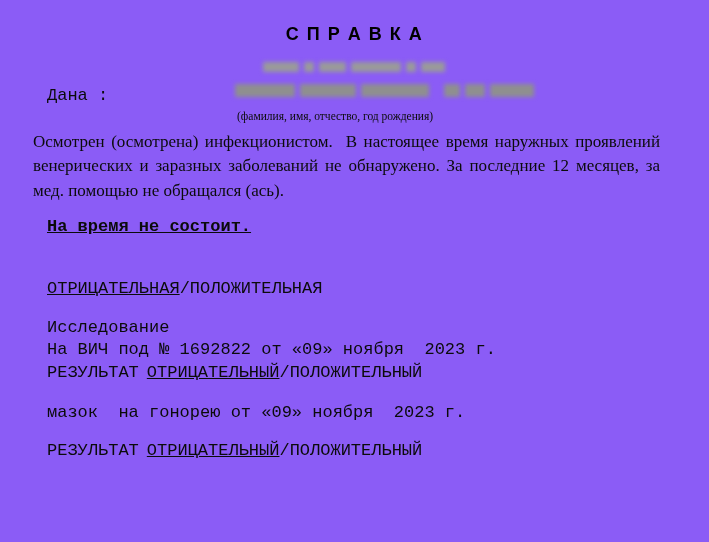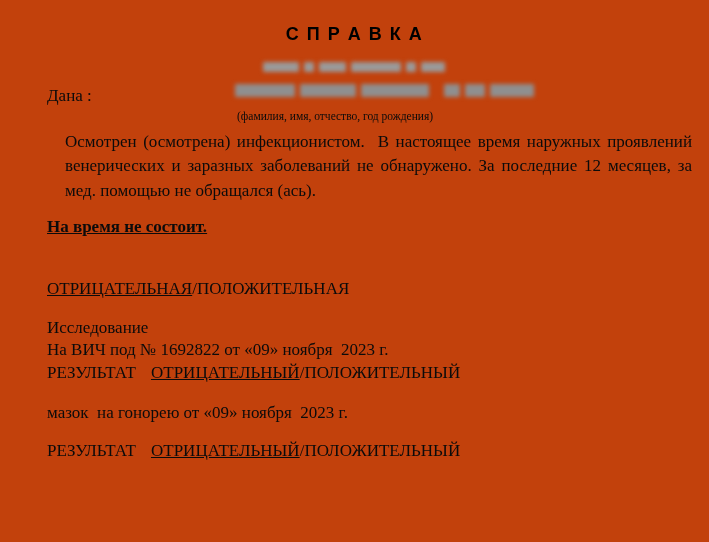--- a/index.html
+++ b/index.html
@@ -1,20 +1,20 @@
 <!DOCTYPE html>
 <html><head>
 <meta charset="utf-8">
 <style>
   html, body { margin: 0; padding: 0; background: #ffffff; }
   .page {
     position: relative;
     width: 709px;
     height: 542px;
-    background: #c2410c;
+    background: #8b5cf6;
     font-family: "Liberation Serif", serif;
     font-size: 17px;
     color: #0b0b0b;
     overflow: hidden;
   }
   .title {
     position: absolute;
     top: 24px;
     left: 0;
     width: 709px;
@@ -23,20 +23,21 @@
     font-weight: 700;
     font-size: 18px;
     letter-spacing: 1.5px;
     color: #000000;
   }
   .line {
     position: absolute;
     left: 47px;
     white-space: nowrap;
     line-height: 22px;
+    font-family: Liberation Mono, monospace;
   }
   .blur-line {
     position: absolute;
     display: flex;
     align-items: center;
     filter: blur(2.3px);
   }
   .blur-line .seg { background: #8f8f8f; border-radius: 1px; }
   .blur1 { top: 62px; left: 263px; gap: 5px; }
   .blur1 .seg { height: 10px; background: #9a9a9a; }
@@ -49,36 +50,36 @@
     left: 237px;
     width: 212px;
     text-align: left;
     font-size: 11.5px;
     line-height: 14px;
     white-space: nowrap;
   }
   .para {
     position: absolute;
     top: 130px;
-    left: 65px;
+    left: 33px;
     width: 627px;
     text-align: justify;
     line-height: 24.4px;
   }
   .registry { top: 216px; font-weight: 700; text-decoration: underline; }
   .l-wass     { top: 255px; }
   .l-wassres  { top: 278px; }
   .l-issl     { top: 317px; }
   .l-vich     { top: 339px; }
   .l-vichres  { top: 362px; }
   .l-mazok    { top: 402px; }
   .l-mazokres { top: 440px; }
   .l-doctor   { top: 480px; }
   .u { text-decoration: underline; }
-  .result-label { margin-right: 15px; }
+  .result-label { margin-right: 8px; }
   .sig {
     display: inline-block;
     width: 420px;
     height: 14px;
     border-bottom: 2px solid #000000;
   }
 </style>
 </head>
 <body>
 

